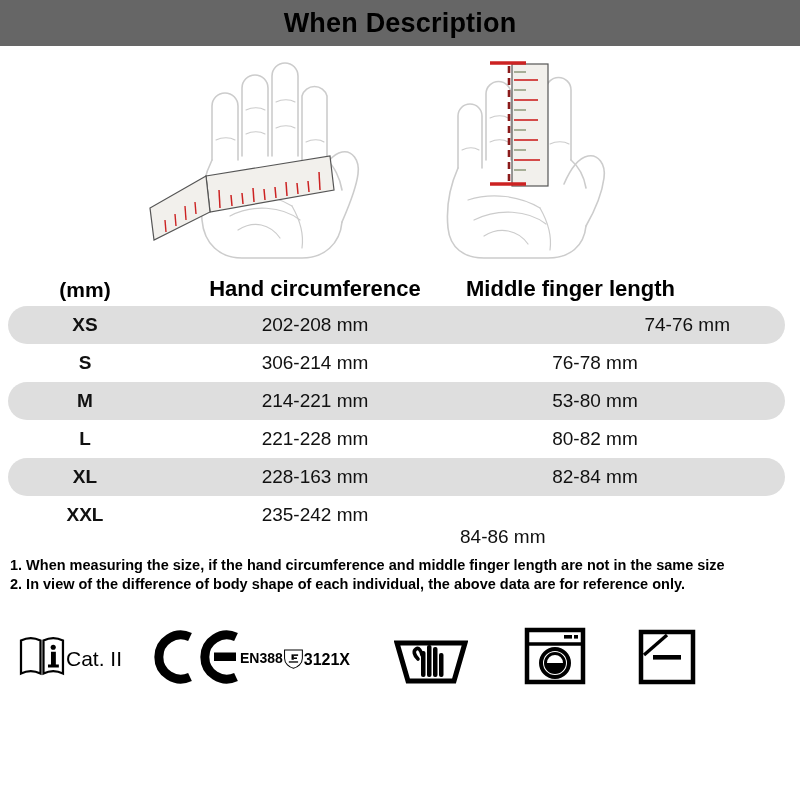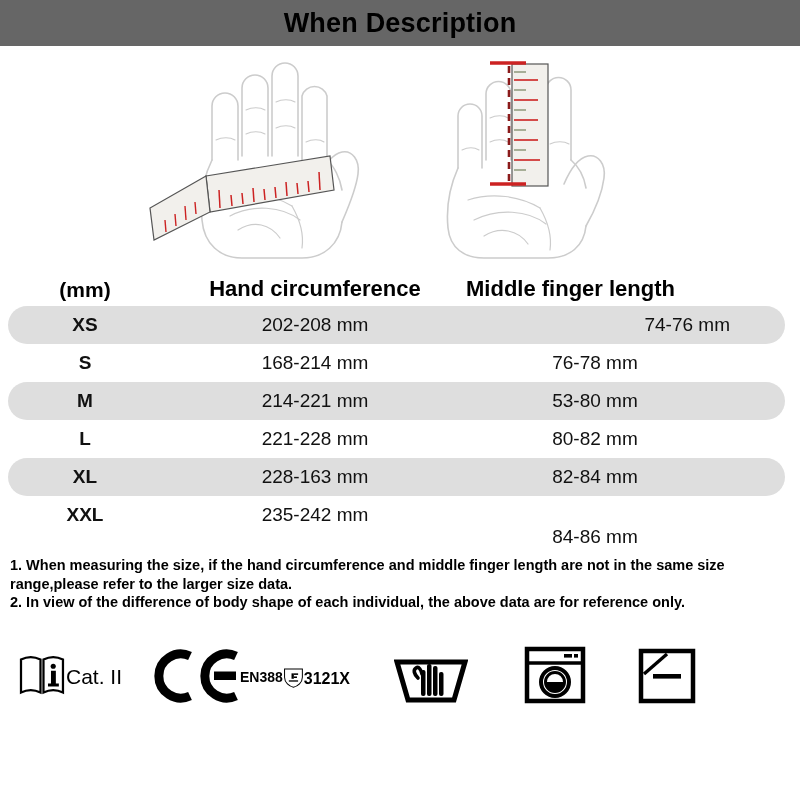--- a/index.html
+++ b/index.html
@@ -296,49 +296,48 @@
   </div>
 
   <div id="table-body">
       <div class="table-row shaded">
         <div class="col-size cell size-label">XS</div>
         <div class="col-circ cell">202-208 mm</div>
         <div class="col-finger cell" style="text-align: right; width: 270px;">74-76 mm</div>
       </div>
       <div class="table-row">
         <div class="col-size cell size-label">S</div>
-        <div class="col-circ cell">168-214 mm</div>
+        <div class="col-circ cell">306-214 mm</div>
         <div class="col-finger cell" style="text-align: center; width: 270px;">76-78 mm</div>
       </div>
       <div class="table-row shaded">
         <div class="col-size cell size-label">M</div>
         <div class="col-circ cell">214-221 mm</div>
         <div class="col-finger cell" style="text-align: center; width: 270px;">53-80 mm</div>
       </div>
       <div class="table-row">
         <div class="col-size cell size-label">L</div>
         <div class="col-circ cell">221-228 mm</div>
         <div class="col-finger cell" style="text-align: center; width: 270px;">80-82 mm</div>
       </div>
       <div class="table-row shaded">
         <div class="col-size cell size-label">XL</div>
         <div class="col-circ cell">228-163 mm</div>
         <div class="col-finger cell" style="text-align: center; width: 270px;">82-84 mm</div>
       </div>
       <div class="table-row">
         <div class="col-size cell size-label">XXL</div>
         <div class="col-circ cell">235-242 mm</div>
-        <div class="col-finger cell" style="text-align: center; width: 270px; margin-top: 44px;">84-86 mm</div>
+        <div class="col-finger cell" style="width: 270px; margin-top: 44px;">84-86 mm</div>
       </div>
     </div>
 </div>
 
 <div class="notes">
   <div class="note-line">1. When measuring the size, if the hand circumference and middle finger length are not in the same size</div>
-  <div class="note-line">range,please refer to the larger size data.</div>
   <div class="note-line">2. In view of the difference of body shape of each individual, the above data are for reference only.</div>
 </div>
 
 <div class="icon-strip">
 
   <div class="icon-cell cat">
     <svg width="64" height="56" viewBox="0 0 64 56" xmlns="http://www.w3.org/2000/svg">
       <path d="M4,6 C12,2 22,2 30,6 L30,50 C22,46 12,46 4,50 Z" fill="none" stroke="#000000" stroke-width="3"></path>
       <path d="M34,6 C42,2 52,2 60,6 L60,50 C52,46 42,46 34,50 Z" fill="none" stroke="#000000" stroke-width="3"></path>
       <circle cx="47" cy="15" r="3.4" fill="#000000"></circle>

